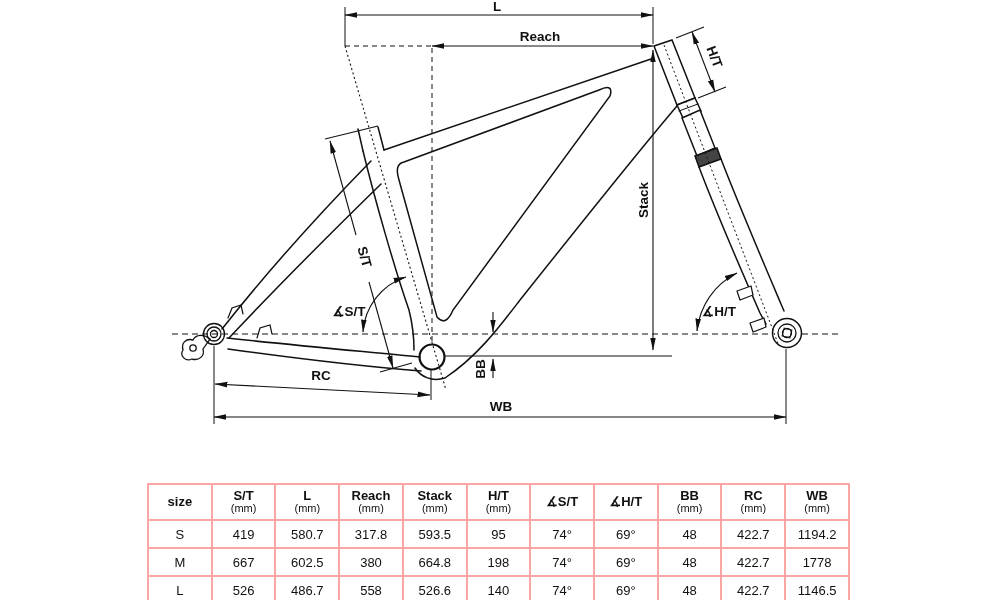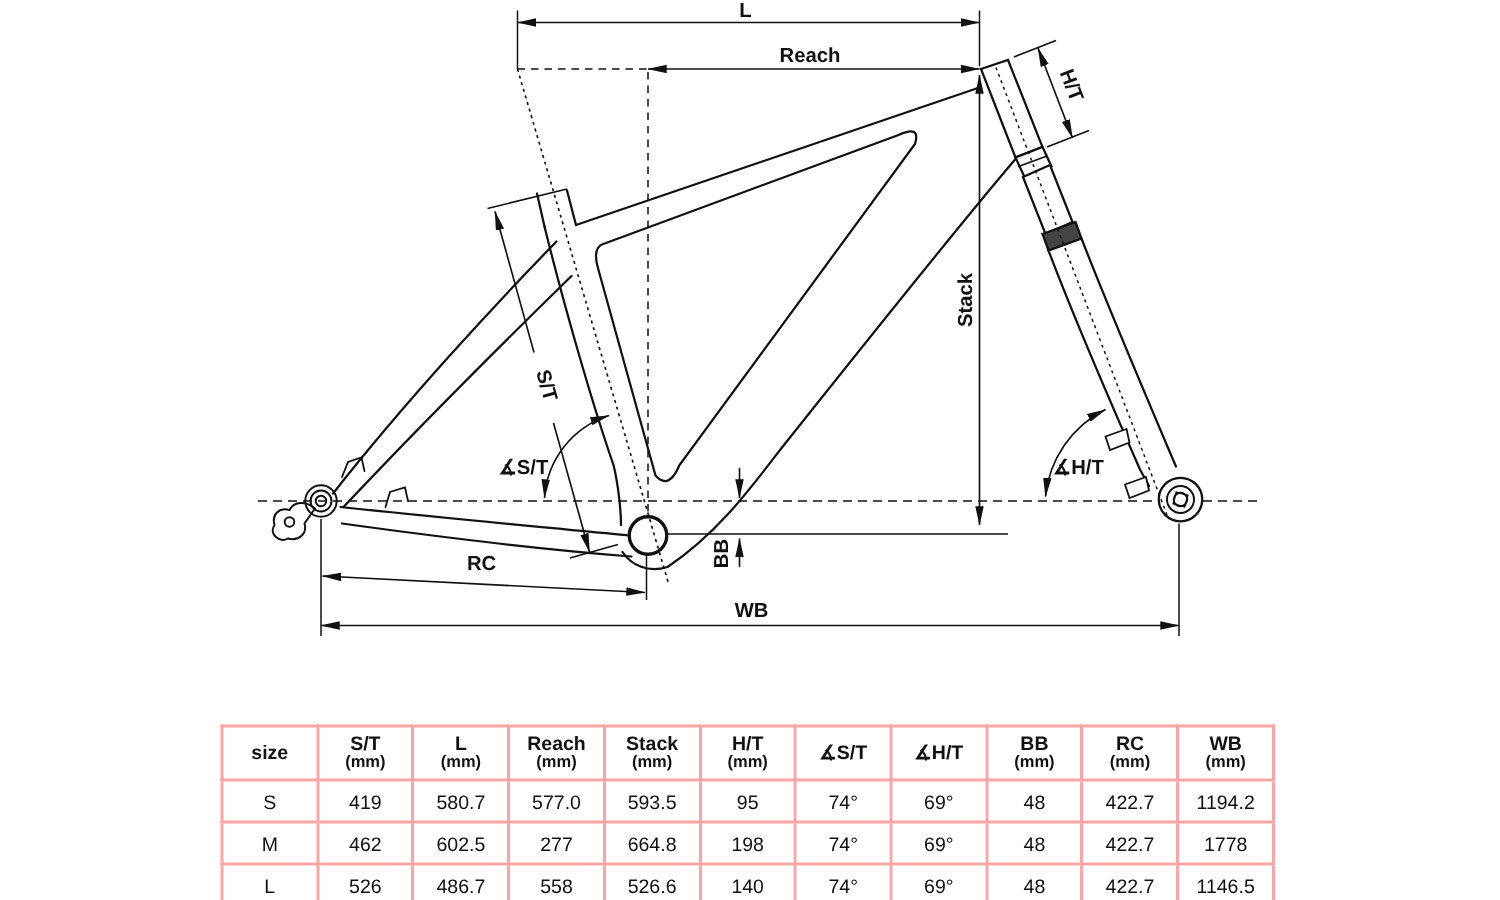--- a/index.html
+++ b/index.html
@@ -7,21 +7,21 @@
          font-family:"Liberation Sans",sans-serif;color:#111;}
   #diagram{position:absolute;left:0;top:0;}
   svg text{font-family:"Liberation Sans",sans-serif;font-weight:bold;fill:#111;}
   .dimtxt{font-size:13.5px;}
   #geo-table{position:absolute;left:147px;top:483px;width:703px;border-collapse:collapse;
              table-layout:fixed;background:#fff;border:2px solid #000;}
   #geo-table th,#geo-table td{border:2px solid #fca5a5;text-align:center;vertical-align:middle;
              padding:0;overflow:hidden;}
   #geo-table th{height:34px;font-size:13px;font-weight:bold;line-height:1.05;}
   #geo-table td{height:26px;font-size:13px;font-weight:normal;}
-  .hu{font-size:11px;font-weight:bold;}
+  .hu{font-size:11px;font-weight:normal;}
 </style>
 </head>
 <body>
 
 <div id="stage">
 
   <svg id="diagram" width="1000" height="462" viewBox="0 0 1000 462">
     <defs>
       <marker id="arw" viewBox="0 0 12 6" refX="11.5" refY="3" markerWidth="13" markerHeight="7" orient="auto-start-reverse" markerUnits="userSpaceOnUse">
         <path d="M0,0.4 L12,3 L0,5.6 Z" fill="#111"></path>
@@ -176,34 +176,34 @@
             <div class="hl">WB</div>
             <div class="hu">(mm)</div>
           </th>
       </tr>
     </thead>
     <tbody>
       <tr>
         <td>S</td>
         <td>419</td>
         <td>580.7</td>
-        <td>577.0</td>
+        <td>317.8</td>
         <td>593.5</td>
         <td>95</td>
         <td>74°</td>
         <td>69°</td>
         <td>48</td>
         <td>422.7</td>
         <td>1194.2</td>
       </tr>
       <tr>
         <td>M</td>
-        <td>462</td>
+        <td>667</td>
         <td>602.5</td>
-        <td>277</td>
+        <td>380</td>
         <td>664.8</td>
         <td>198</td>
         <td>74°</td>
         <td>69°</td>
         <td>48</td>
         <td>422.7</td>
         <td>1778</td>
       </tr>
       <tr>
         <td>L</td>

